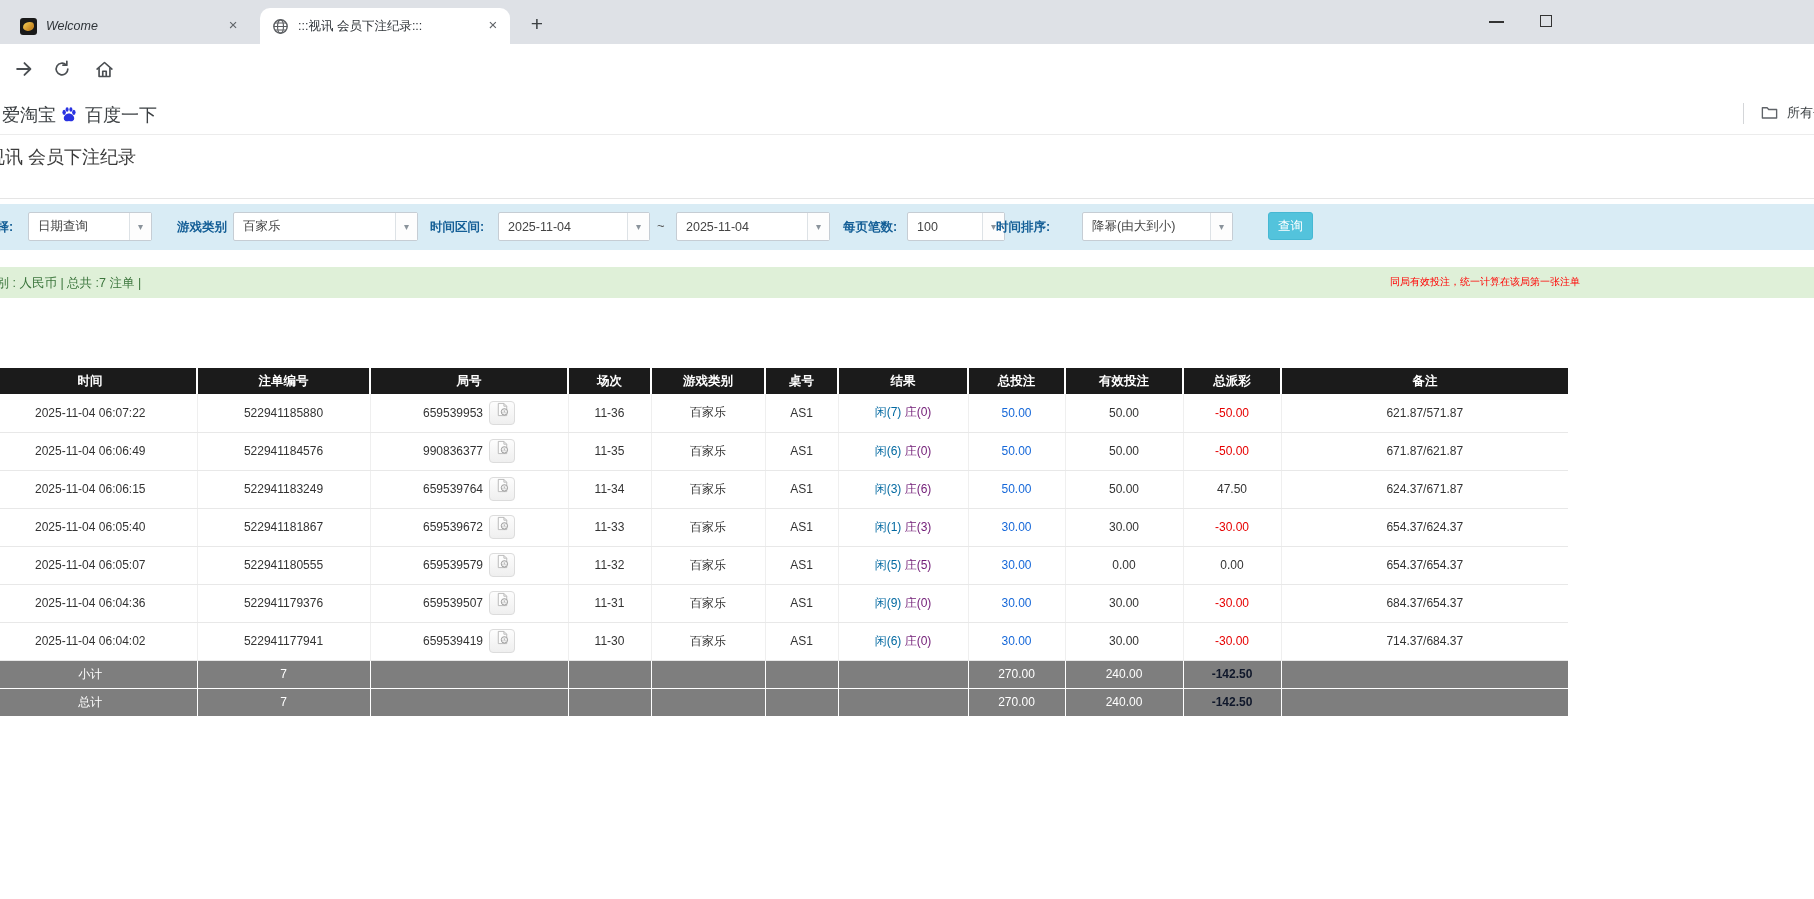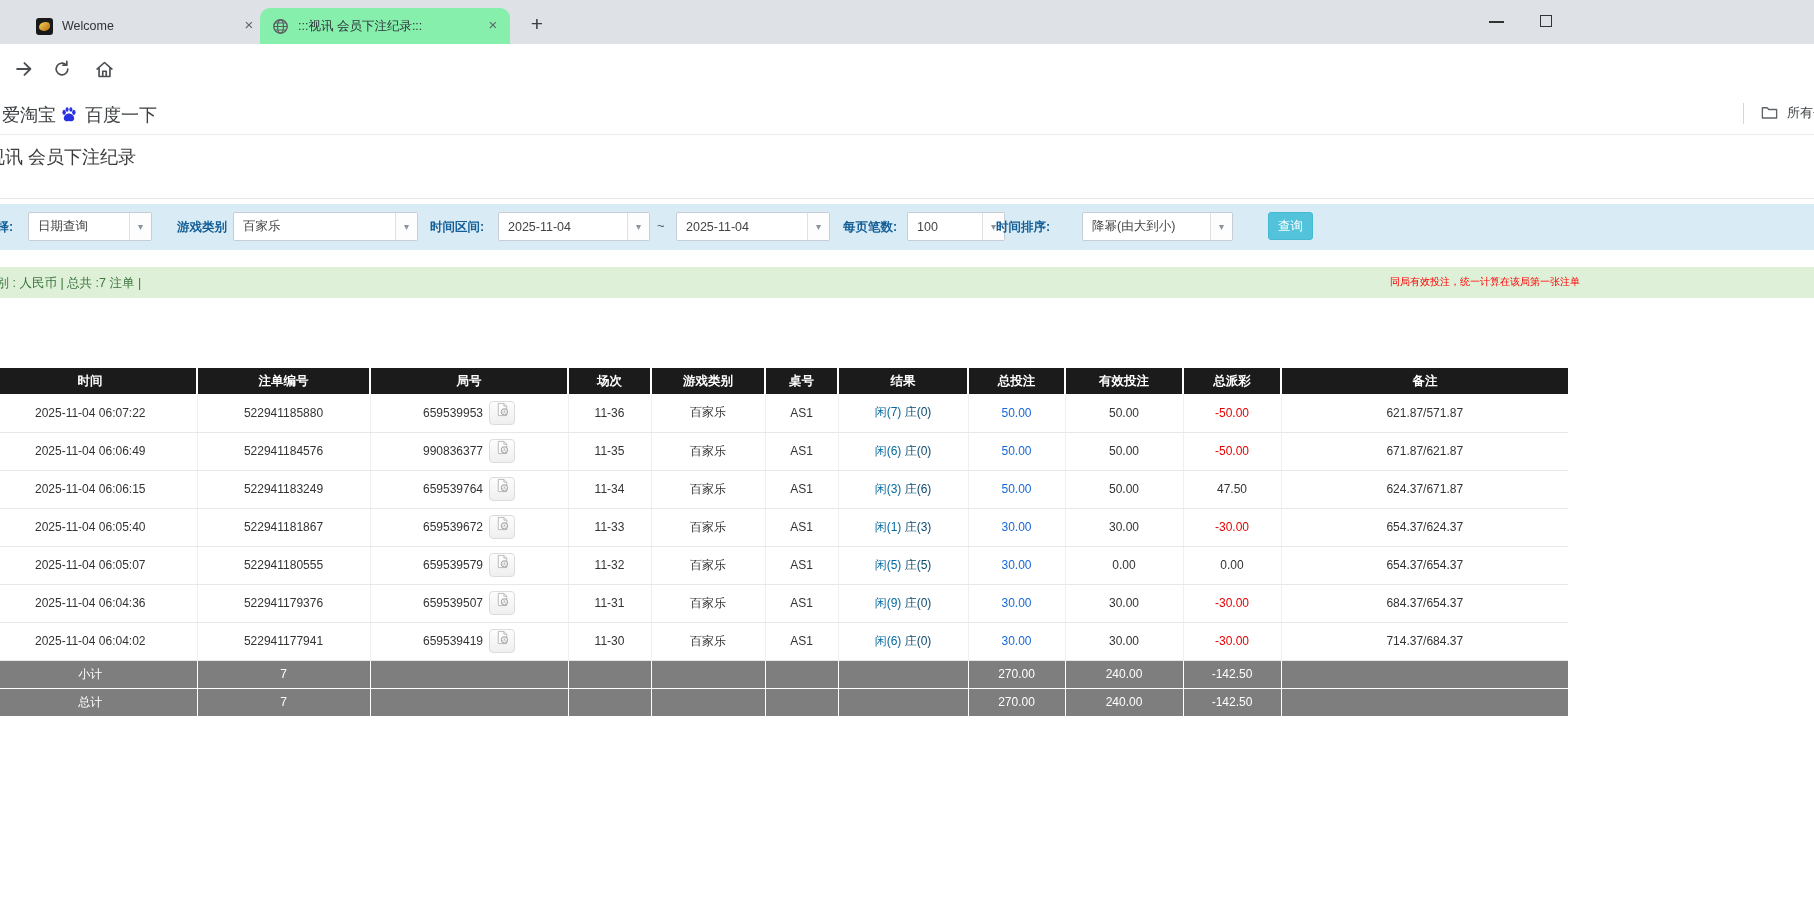--- a/index.html
+++ b/index.html
@@ -4,22 +4,22 @@
 <style>
   * { margin:0; padding:0; box-sizing:border-box; }
   html,body { width:1814px; height:899px; }
   body {
     font-family:"Liberation Sans","DejaVu Sans",sans-serif;
     background:#fff; overflow:hidden; position:relative;
   }
   
   .tabstrip { height:44px; background:#dee1e6; position:relative; }
   .tab { position:absolute; top:8px; height:36px; display:flex; align-items:center; cursor:default; }
-  .tab.inactive { left:24px; width:242px; }
-  .tab.active  { left:260px; width:250px; background:#86efac; border-radius:10px 10px 0 0; }
+  .tab.inactive { left:8px; width:242px;font-style:italic; }
+  .tab.active  { left:260px; width:250px; background:#ffffff; border-radius:10px 10px 0 0; }
   .tab .fav { width:17px; height:17px; margin:0 9px 0 12px; flex:0 0 auto; position:relative; }
   .fav.gold { background:#191919; border-radius:3px; }
   .fav.gold i { position:absolute; left:3px; top:4px; width:11px; height:9px; display:block;
     background:linear-gradient(135deg,#f8d358,#c98a24 70%); border-radius:60% 40% 55% 45%; }
   .tab-label { font-size:12.5px; color:#2f3439; white-space:nowrap; overflow:hidden; flex:1; }
   .tab-close { width:18px; height:18px; line-height:16px; text-align:center; font-size:15px;
     color:#5f6368; margin:0 8px; border-radius:50%; }
   .newtab { position:absolute; left:522px; top:11px; width:30px; height:28px; text-align:center;
     line-height:26px; font-size:21px; color:#3c4043; }
   .win-min { position:absolute; left:1489px; top:21px; width:15px; height:2px; background:#333; }
@@ -71,26 +71,26 @@
     text-align:center; border-right:2px solid #fff; }
   .grid th:last-child { border-right:none; }
   .grid td { height:38px; text-align:center; font-size:12px; color:#333;
     border-bottom:1px solid #e8e8e8; border-right:1px solid #efefef; background:#fff; }
   .grid td:last-child { border-right:none; }
   .round-no { vertical-align:middle; }
   .vid-btn { display:inline-block; width:26px; height:24px; margin-left:6px; vertical-align:middle;
     background:linear-gradient(#fdfdfd,#efefef); border:1px solid #dcdcdc; border-radius:4px;
     line-height:22px; cursor:pointer; }
   .res-player { color:#0369a1;margin-top:8px; }
-  .res-banker { color:#0c4a6e; }
+  .res-banker { color:#701a75; }
   .amt-link { color:#1668d9; cursor:pointer; }
   td.neg { color:#e60000; }
   tr.foot td { background:#7e7e7e; color:#fff; height:28px; font-size:12px;
     border-right:1px solid #fff; border-bottom:1px solid #fff; }
-  tr.foot td.foot-neg { color:#ffffff; font-weight:normal; }
+  tr.foot td.foot-neg { color:#0f172a; font-weight:bold; }
 </style>
 </head>
 <body>
 
 <div>
   <div class="tabstrip">
     <div class="tab inactive">
       <span class="fav gold">
           <i></i>
         </span>

